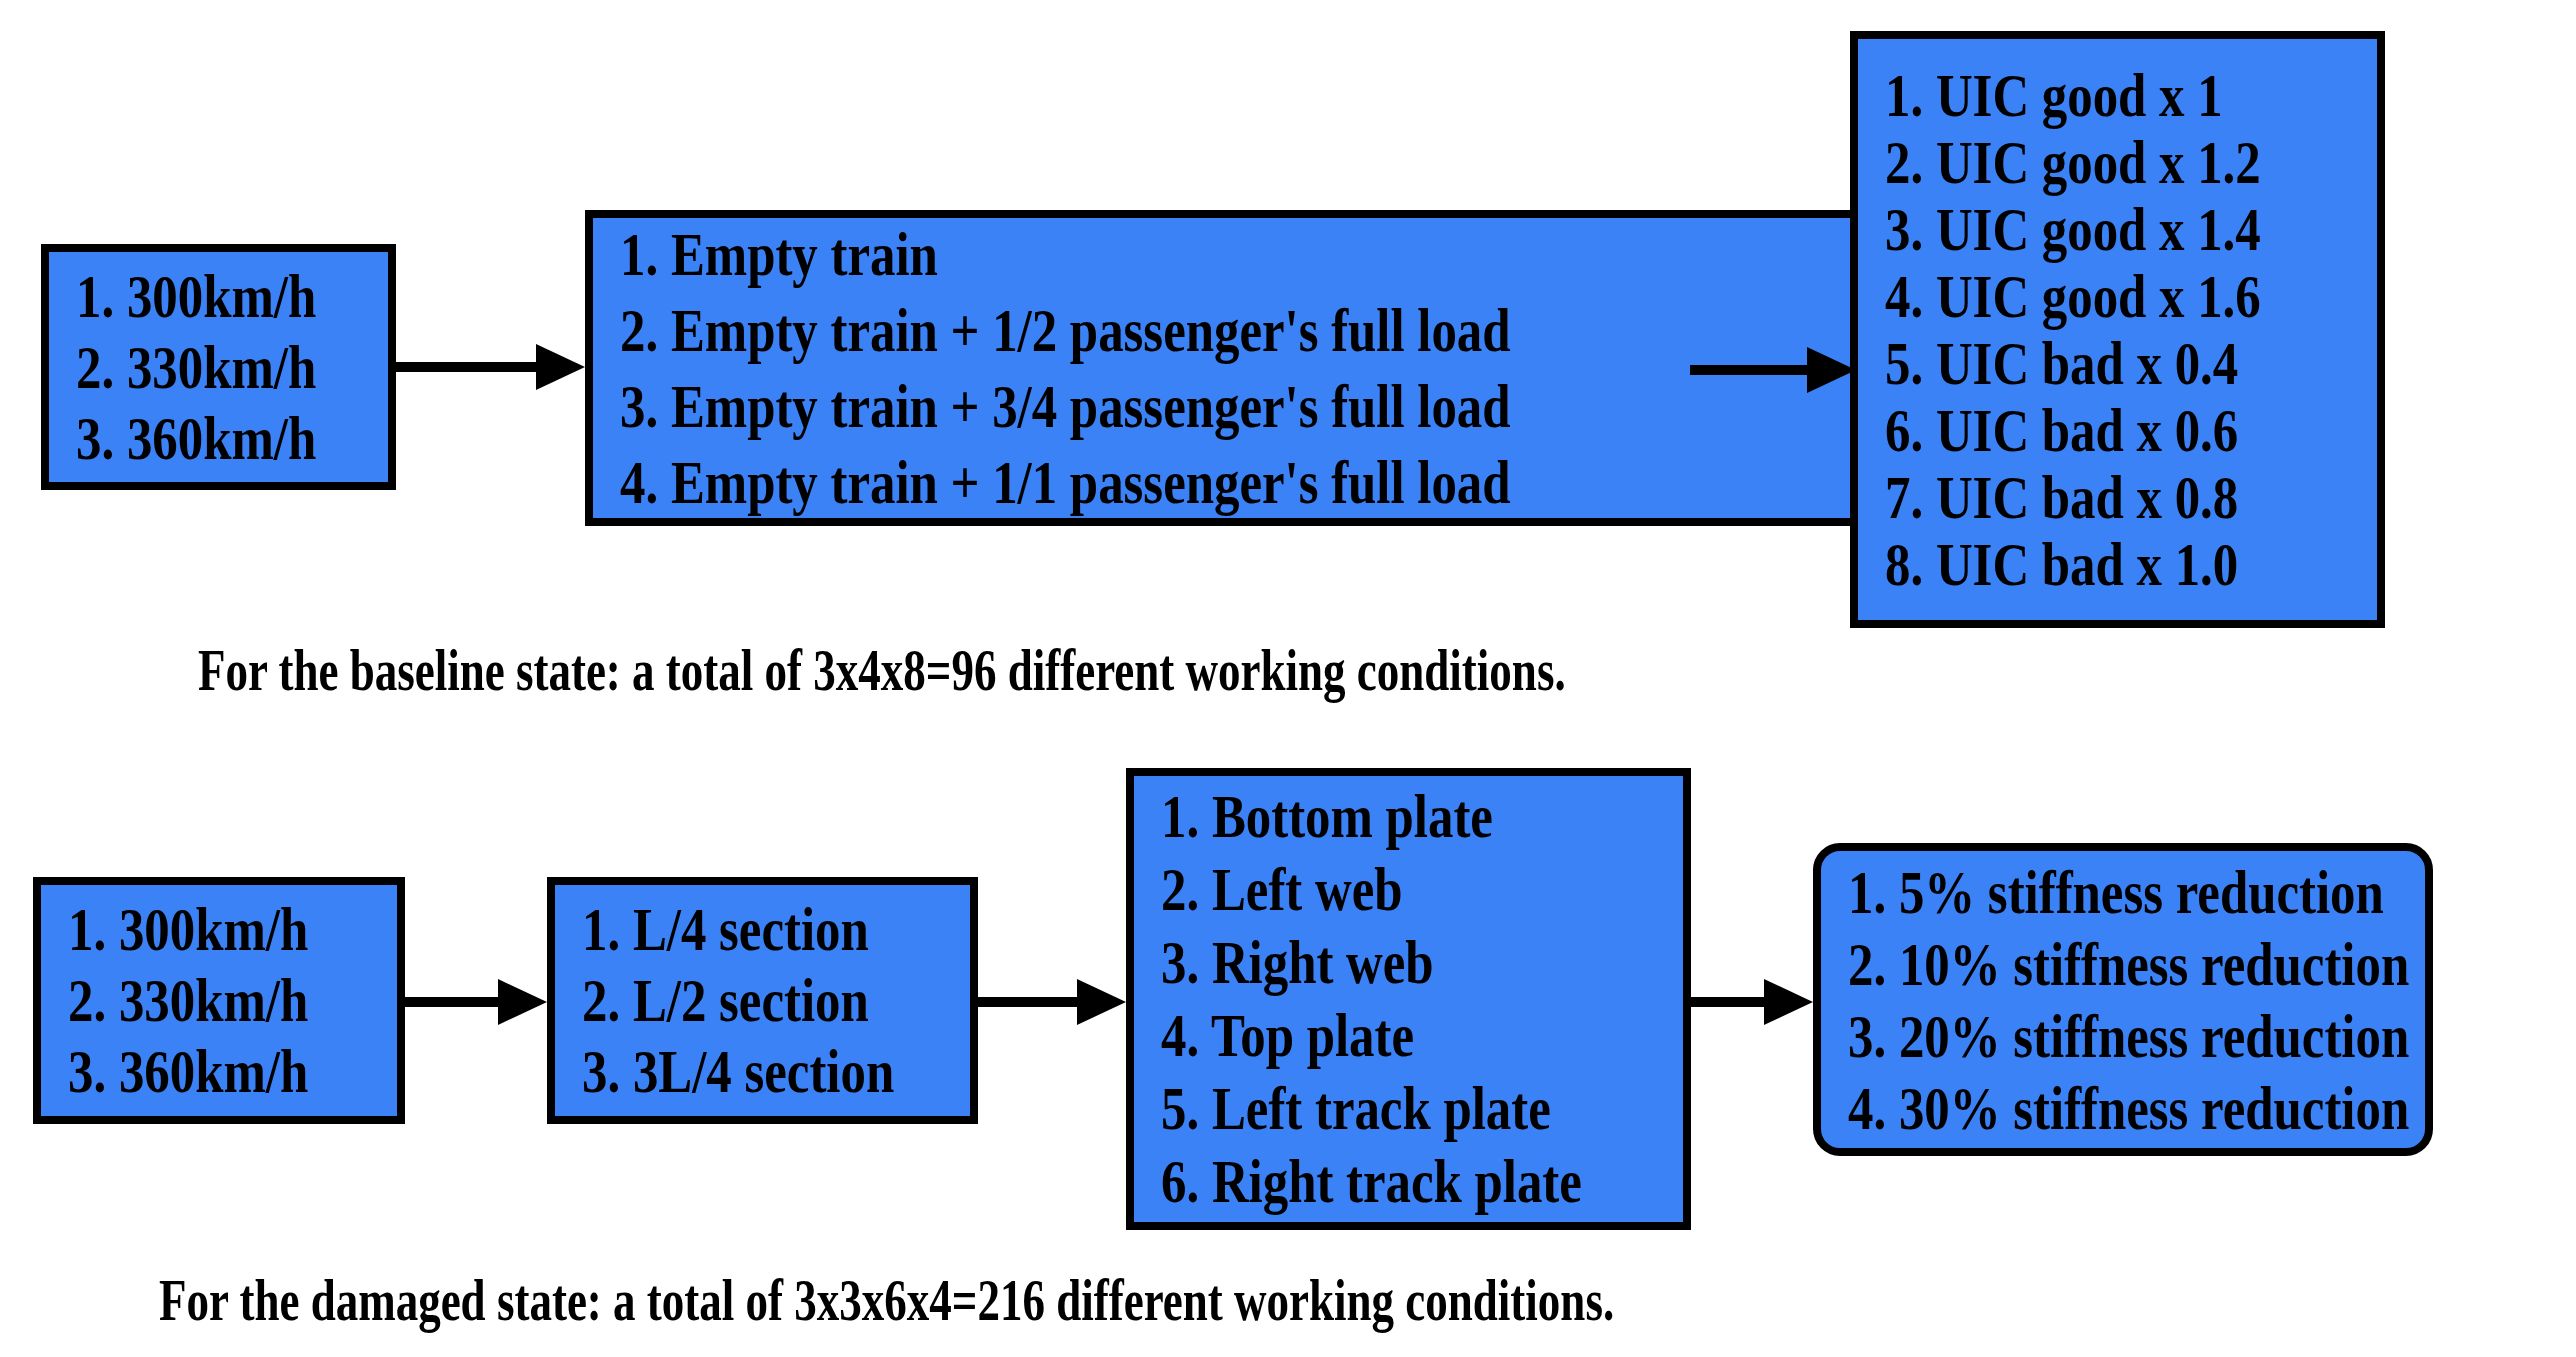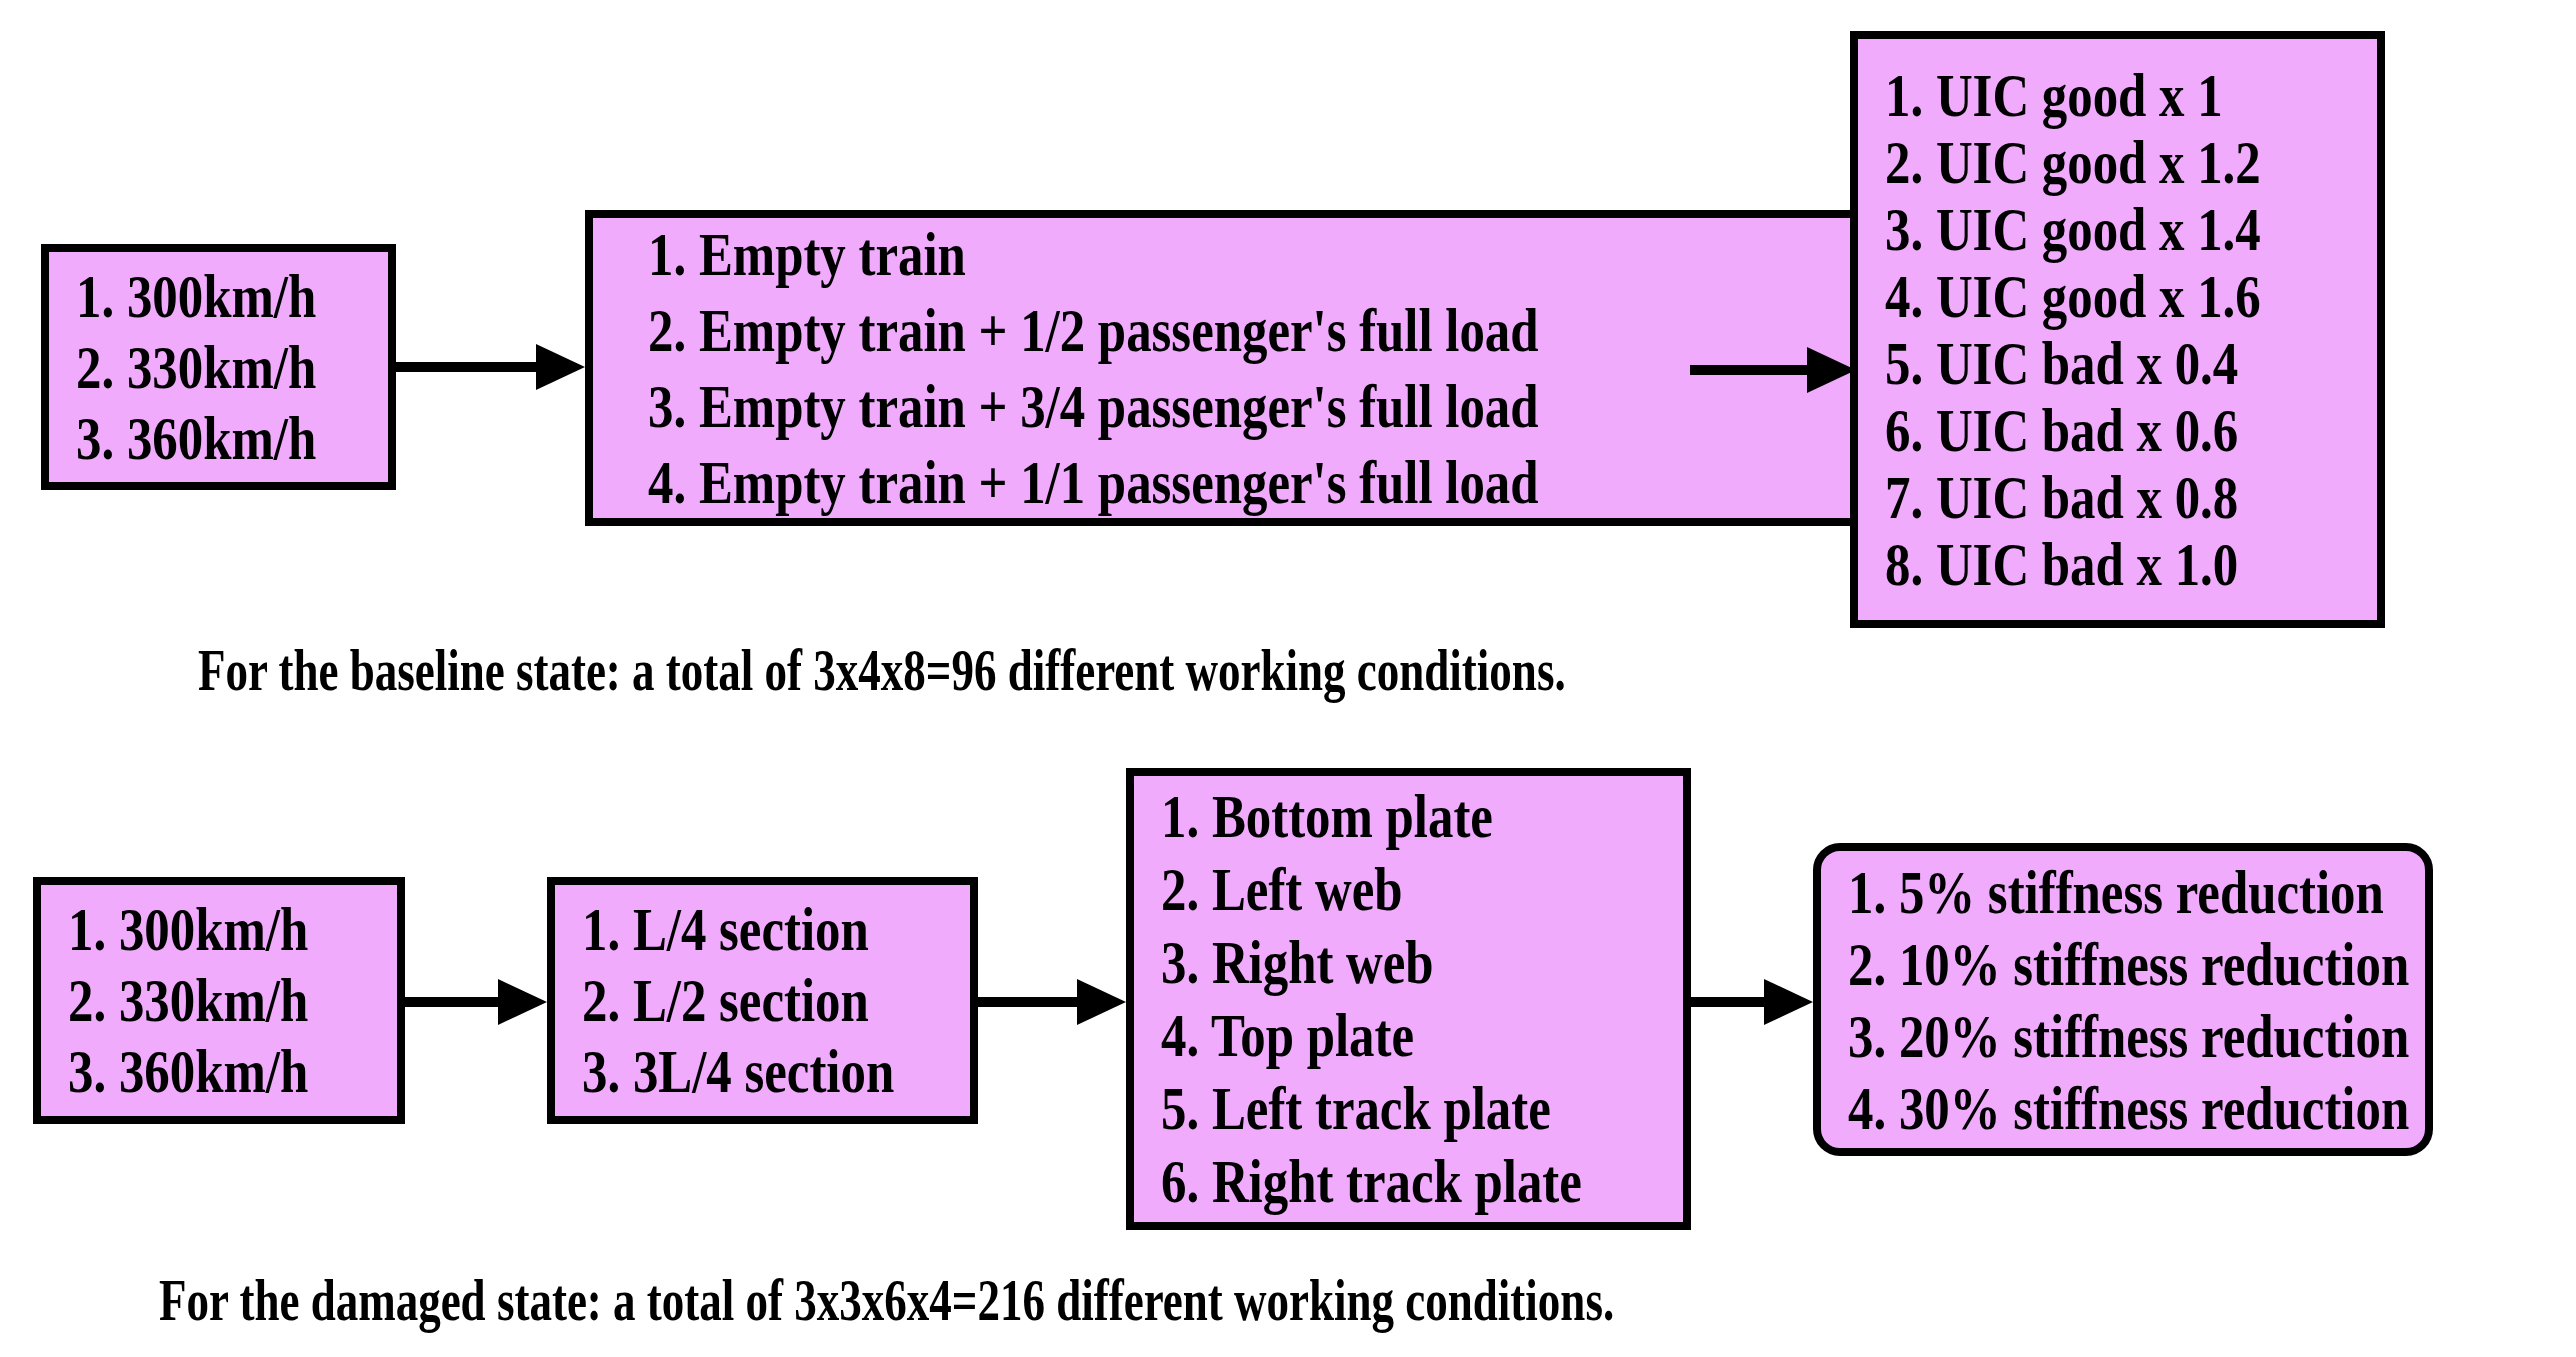--- a/index.html
+++ b/index.html
@@ -13,21 +13,21 @@
     height: 1358px;
     background: #ffffff;
     font-family: "Liberation Serif", serif;
     color: #000000;
     overflow: hidden;
   }
   .box {
     position: absolute;
     box-sizing: border-box;
     border: 8.1px solid #000000;
-    background: #f0abfc;
+    background: #3b82f6;
     display: flex;
     flex-direction: column;
     justify-content: center;
   }
   .txt {
     padding-left: 33px;
     font-weight: bold;
     font-size: 62px;
     transform: scaleX(0.82);
     transform-origin: 0 50%;
@@ -73,21 +73,21 @@
         <div class="line">2. 330km/h</div>
         <div class="line">3. 360km/h</div>
       </div>
   </div>
 
   <div class="arrow" style="left:396px; top:342px; width:189px;">
     <div class="shaft"></div>
     <div class="head"></div>
   </div>
 
-  <div class="box" style="left:585px; top:210px; width:1300px; height:316px;padding-left:28px;">
+  <div class="box" style="left:585px; top:210px; width:1300px; height:316px;">
     <div class="txt" style="line-height:76px;">
         <div class="line">1. Empty train</div>
         <div class="line">2. Empty train + 1/2 passenger's full load</div>
         <div class="line">3. Empty train + 3/4 passenger's full load</div>
         <div class="line">4. Empty train + 1/1 passenger's full load</div>
       </div>
   </div>
 
   <div class="arrow" style="left:1690px; top:345px; width:166px;">
     <div class="shaft"></div>

